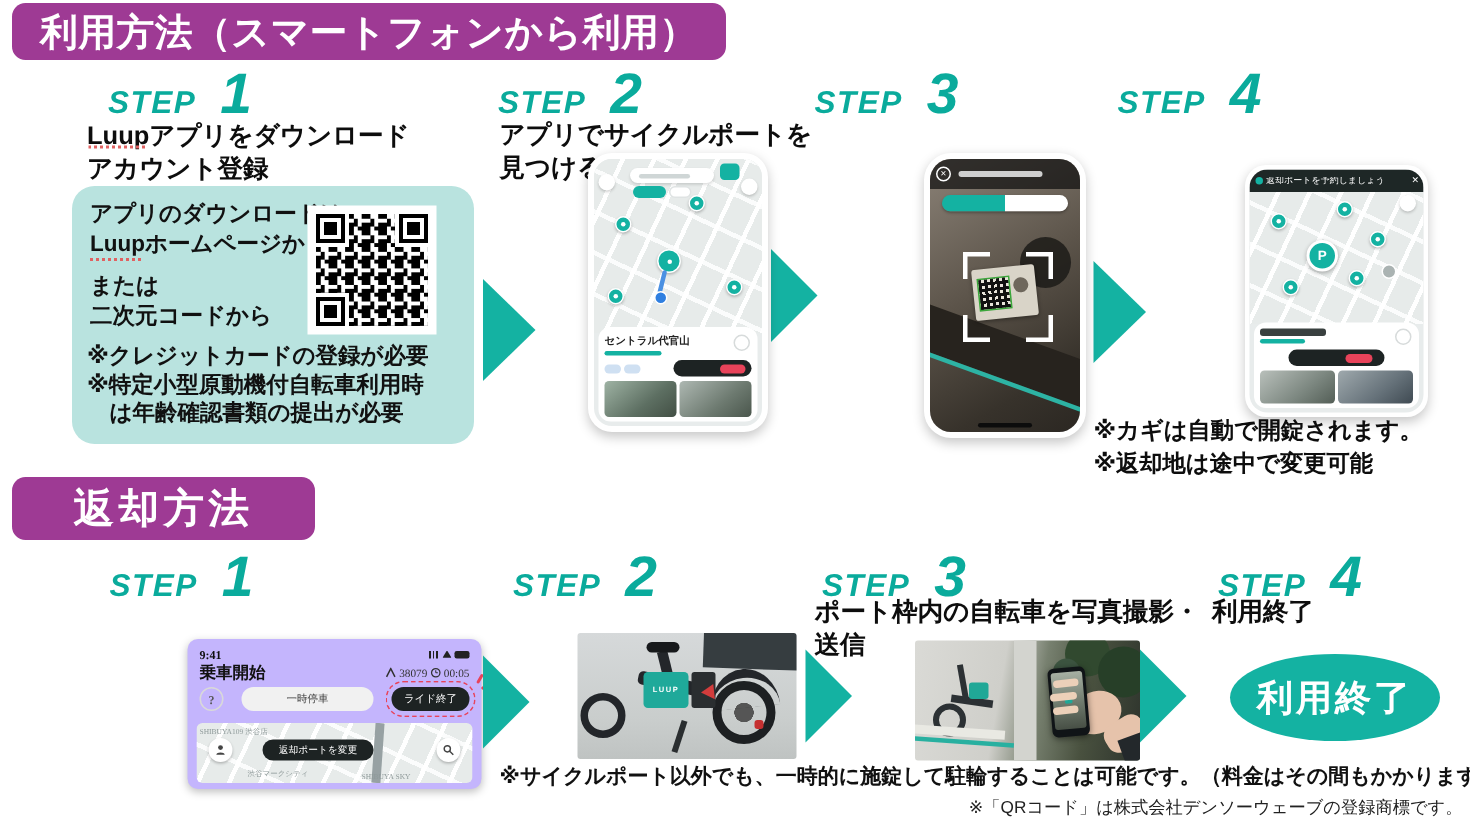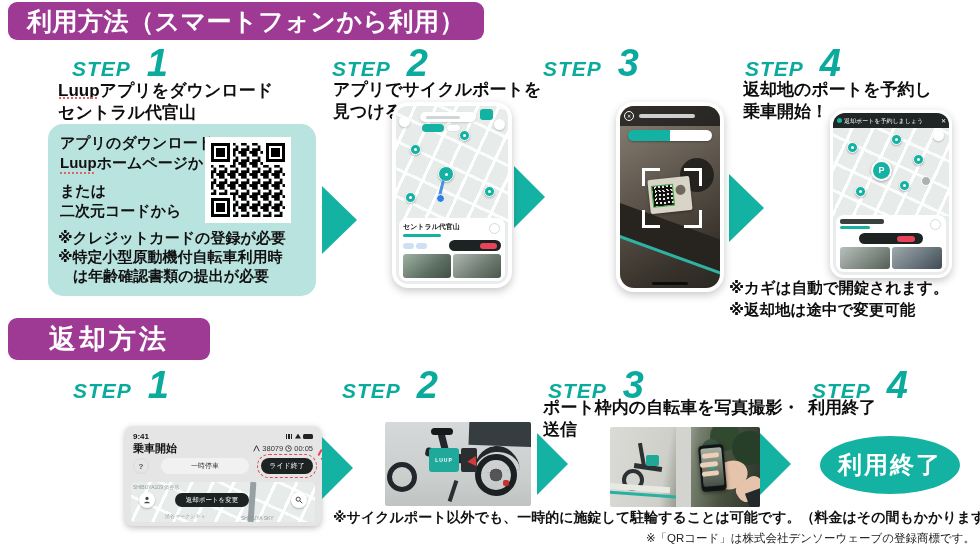--- a/index.html
+++ b/index.html
@@ -39,22 +39,22 @@
   .bar{background:#cfd6d6;border-radius:2px;}
   .card{position:absolute;left:3px;right:3px;bottom:3px;background:#fff;border-radius:8px;padding:4px 4px 3px;box-sizing:border-box;}
   .thumb{border-radius:3px;}
   
   .corner{position:absolute;width:15px;height:15px;}
   .c-tl{border-top:3px solid #fff;border-left:3px solid #fff;}
   .c-tr{border-top:3px solid #fff;border-right:3px solid #fff;}
   .c-bl{border-bottom:3px solid #fff;border-left:3px solid #fff;}
   .c-br{border-bottom:3px solid #fff;border-right:3px solid #fff;}
   
-  #r1-shot{position:absolute;left:125px;top:426px;width:196px;height:100px;background:#e5e5e5;border-radius:7px;
-           box-shadow:0 2px 6px rgba(0,0,0,.25);padding:5px 8px;box-sizing:border-box;}
+  #r1-shot{position:absolute;left:125px;top:426px;width:196px;height:100px;background:#c4b5fd;border-radius:7px;
+           box-shadow:0 2px 6px rgba(0,0,0,.25);padding:5px 8px;box-sizing:border-box;font-family:Liberation Serif, serif;}
   .r1row{display:flex;align-items:center;justify-content:space-between;}
   #r1-end-wrap{position:relative;}
   #r1-dash{position:absolute;left:-4px;top:-4px;right:-4px;bottom:-4px;border:1.6px dashed #e8435a;border-radius:12px;}
   .spark{position:absolute;width:2px;height:7px;background:#e8435a;border-radius:1px;}
   
   #end-oval{position:absolute;left:820px;top:436px;width:140px;height:58px;background:#14b2a2;border-radius:50%;
             display:flex;align-items:center;justify-content:center;color:#fff;font-weight:bold;font-size:24px;letter-spacing:2px;}
   .foot{position:absolute;font-weight:bold;white-space:nowrap;}
   .tinytxt{font-size:6px;line-height:1;}
   .photo{position:absolute;overflow:hidden;border-radius:2px;}
@@ -78,25 +78,23 @@
   <div class="step-head" style="left:543px;top:44px;">
     <span class="lbl">STEP</span>
     <span class="num">3</span>
   </div>
   <div class="step-head" style="left:745px;top:44px;">
     <span class="lbl">STEP</span>
     <span class="num">4</span>
   </div>
 
   <div class="ttl" style="left:58px;top:80px;">Luupアプリをダウンロード
-セントラル代官山</div>
+アカウント登録</div>
   <div class="ttl" style="left:333px;top:79px;">アプリでサイクルポートを
 見つける</div>
-  <div class="ttl" style="left:743px;top:79px;">返却地のポートを予約し
-乗車開始！</div>
   <div class="squig" style="left:59px;top:97px;width:38px;"></div>
 
   <div id="info-box">
     <div class="bt" style="left:12px;top:9px;">アプリのダウンロードは
 Luupホームページから</div>
     <div class="squig" style="left:12px;top:48px;width:34px;"></div>
     <div class="bt" style="left:12px;top:57px;">または
 二次元コードから</div>
     <div class="bt" style="left:10px;top:104px;line-height:1.28;">※クレジットカードの登録が必要
 ※特定小型原動機付自転車利用時

